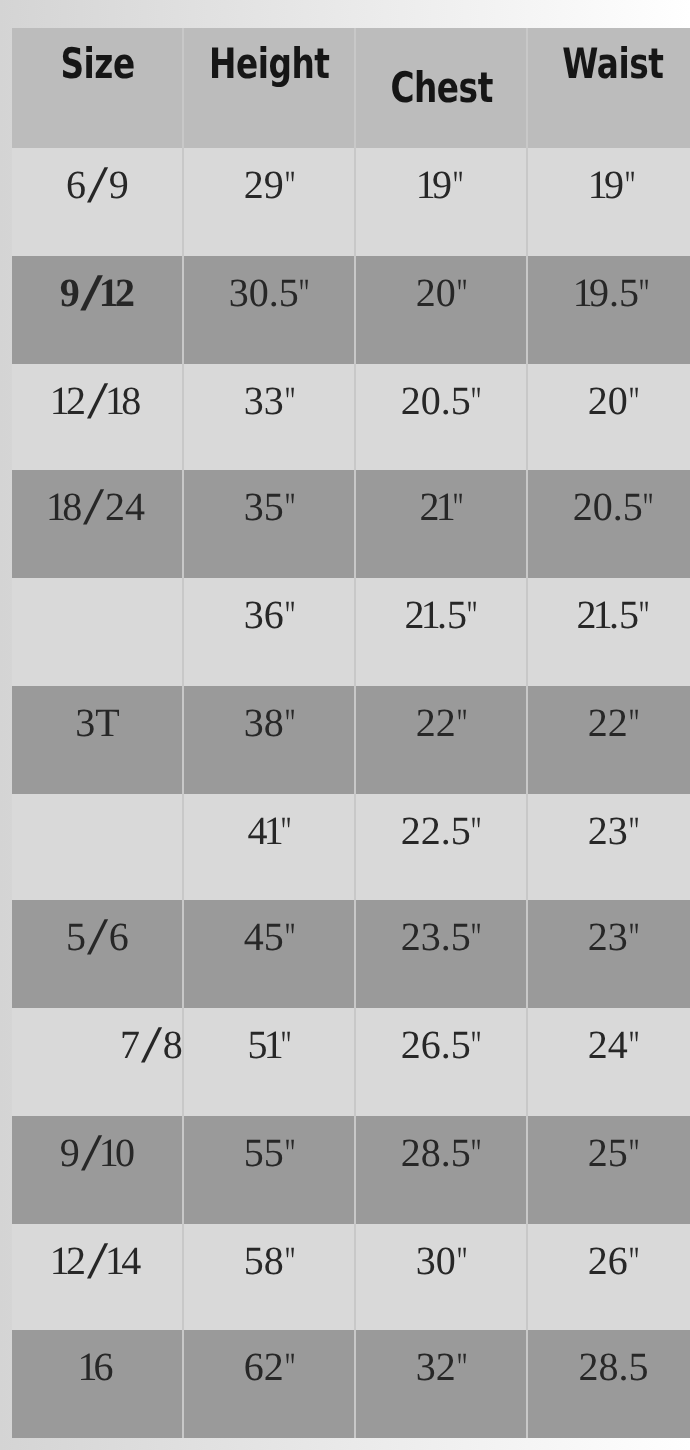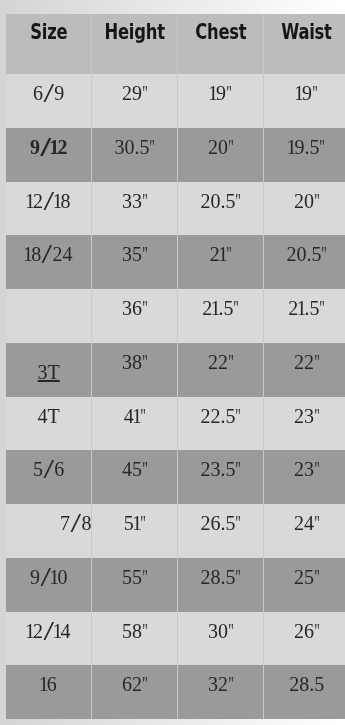--- a/index.html
+++ b/index.html
@@ -83,21 +83,21 @@
 </head>
 <body>
 
 <div class="page">
   <div class="topstrip"></div>
   <div class="size-table">
       <div class="trow hrow" style="top: 0px; height: 60px;">
         <div class="cell" style="left: 86px; width: 85.4px; height: 52px; padding-top: 8px;"><span>Height</span></div>
         <div class="cell" style="left: 0px; width: 85.4px; height: 52px; padding-top: 8px;"><span>Size</span></div>
         <div class="vdiv" style="left: 85px;"></div>
-        <div class="cell" style="left: 172px; width: 85.4px; height: 52px; padding-top: 8px;"><span>Chest</span></div>
+        <div class="cell" style="left: 172px; width: 85.4px; height: 52px; padding-top: 20px;"><span>Chest</span></div>
         <div class="vdiv" style="left: 171px;"></div>
         <div class="cell" style="left: 258px; width: 85.4px; height: 52px; padding-top: 8px;"><span>Waist</span></div>
         <div class="vdiv" style="left: 257px;"></div>
       </div>
       <div class="trow brow rlight" style="top: 60px; height: 53.77px;">
         <div class="cell" style="left: 0px; width: 85.4px; height: 44.77px; padding-top: 9px;"><span>6<i class="g g-slash">/</i>9</span></div>
         <div class="cell" style="left: 86px; width: 85.4px; height: 44.77px; padding-top: 9px;"><span>29<i class="g g-quote">"</i></span></div>
         <div class="vdiv" style="left: 85px;"></div>
         <div class="cell" style="left: 172px; width: 85.4px; height: 44.77px; padding-top: 9px;"><span><i class="g g-one">1</i>9<i class="g g-quote">"</i></span></div>
         <div class="vdiv" style="left: 171px;"></div>
@@ -133,30 +133,29 @@
       </div>
       <div class="trow brow rlight" style="top: 275.08px; height: 53.77px;">
         <div class="cell" style="left: 86px; width: 85.4px; height: 44.77px; padding-top: 9px;"><span>36<i class="g g-quote">"</i></span></div>
         <div class="vdiv" style="left: 85px;"></div>
         <div class="cell" style="left: 172px; width: 85.4px; height: 44.77px; padding-top: 9px;"><span>2<i class="g g-one">1</i>.5<i class="g g-quote">"</i></span></div>
         <div class="vdiv" style="left: 171px;"></div>
         <div class="cell" style="left: 258px; width: 85.4px; height: 44.77px; padding-top: 9px;"><span>2<i class="g g-one">1</i>.5<i class="g g-quote">"</i></span></div>
         <div class="vdiv" style="left: 257px;"></div>
       </div>
       <div class="trow brow rdark" style="top: 328.85px; height: 53.77px;">
-        <div class="cell" style="left: 0px; width: 85.4px; height: 44.77px; padding-top: 19px; text-decoration: underline;"><span>3T</span></div>
+        <div class="cell" style="left: 0px; width: 85.4px; height: 44.77px; padding-top: 9px;"><span>3T</span></div>
         <div class="cell" style="left: 86px; width: 85.4px; height: 44.77px; padding-top: 9px;"><span>38<i class="g g-quote">"</i></span></div>
         <div class="vdiv" style="left: 85px;"></div>
         <div class="cell" style="left: 172px; width: 85.4px; height: 44.77px; padding-top: 9px;"><span>22<i class="g g-quote">"</i></span></div>
         <div class="vdiv" style="left: 171px;"></div>
         <div class="cell" style="left: 258px; width: 85.4px; height: 44.77px; padding-top: 9px;"><span>22<i class="g g-quote">"</i></span></div>
         <div class="vdiv" style="left: 257px;"></div>
       </div>
       <div class="trow brow rlight" style="top: 382.62px; height: 53.77px;">
-        <div class="cell" style="left: 0px; width: 85.4px; height: 44.77px; padding-top: 9px;"><span>4T</span></div>
         <div class="cell" style="left: 86px; width: 85.4px; height: 44.77px; padding-top: 9px;"><span>4<i class="g g-one">1</i><i class="g g-quote">"</i></span></div>
         <div class="vdiv" style="left: 85px;"></div>
         <div class="cell" style="left: 172px; width: 85.4px; height: 44.77px; padding-top: 9px;"><span>22.5<i class="g g-quote">"</i></span></div>
         <div class="vdiv" style="left: 171px;"></div>
         <div class="cell" style="left: 258px; width: 85.4px; height: 44.77px; padding-top: 9px;"><span>23<i class="g g-quote">"</i></span></div>
         <div class="vdiv" style="left: 257px;"></div>
       </div>
       <div class="trow brow rdark" style="top: 436.39px; height: 53.77px;">
         <div class="cell" style="left: 0px; width: 85.4px; height: 44.77px; padding-top: 9px;"><span>5<i class="g g-slash">/</i>6</span></div>
         <div class="cell" style="left: 86px; width: 85.4px; height: 44.77px; padding-top: 9px;"><span>45<i class="g g-quote">"</i></span></div>

